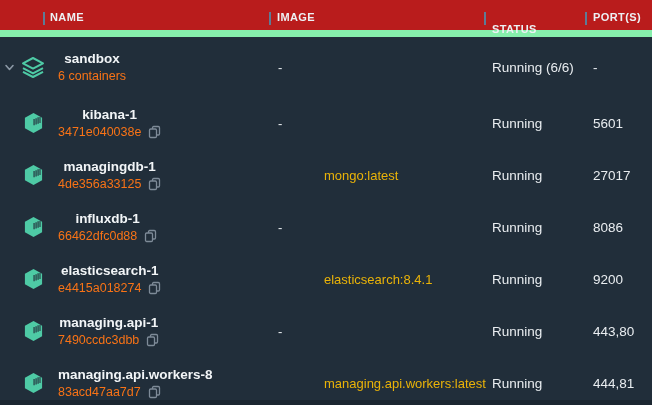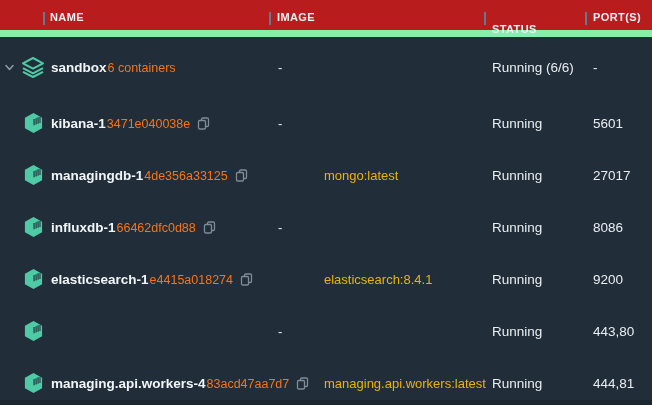--- a/index.html
+++ b/index.html
@@ -31,22 +31,22 @@
   .chevron{
     position:absolute;left:3px;top:50%;transform:translateY(-50%);
     width:12px;height:12px;display:flex;align-items:center;justify-content:center;
     cursor:pointer;
   }
   .row-icon{
     position:absolute;left:21px;top:50%;transform:translateY(-50%);
     width:24px;height:24px;display:flex;align-items:center;justify-content:center;
   }
   .name-block{
-    position:absolute;left:51px;top:50%;transform:translateY(-50%);
-    display:flex;flex-direction:row;gap:1px;white-space:nowrap;text-align:center;
+    position:absolute;left:58px;top:50%;transform:translateY(-50%);
+    display:flex;flex-direction:column;gap:1px;white-space:nowrap;text-align:center;
   }
   .cname{color:#f2f5f7;font-size:13.5px;font-weight:700;line-height:17px;}
   .sub-line{display:flex;align-items:center;gap:7px;}
   .csub{color:#f97316;font-size:12.5px;font-weight:400;line-height:16px;}
   .copy{display:flex;align-items:center;cursor:pointer;}
   .cell{
     position:absolute;top:50%;transform:translateY(-50%);
     color:#e9edf0;font-size:13.5px;white-space:nowrap;
   }
   .cell.image{left:278px;font-size:13px;}
@@ -215,38 +215,50 @@
 
     <span class="row-icon">
       <svg width="21" height="22" viewBox="0 0 22 23" fill="none">
         <path d="M11 1 L20 6 L20 17 L11 22 L2 17 L2 6 Z" fill="#4ecaa5"></path>
         <line x1="11.6" y1="7.2" x2="11.6" y2="13.8" stroke="#212e3a" stroke-width="1.2"></line>
         <line x1="13.7" y1="6.4" x2="13.7" y2="13.2" stroke="#212e3a" stroke-width="1.2"></line>
         <line x1="15.8" y1="5.6" x2="15.8" y2="12.4" stroke="#212e3a" stroke-width="1.2"></line>
         <line x1="17.8" y1="5.2" x2="17.8" y2="11.4" stroke="#212e3a" stroke-width="1.1"></line>
       </svg>
     </span>
+    <div class="name-block">
+      <span class="cname">managing.api-1</span>
+      <span class="sub-line">
+        <span class="csub">7490ccdc3dbb</span>
+        <span class="copy">
+          <svg width="13" height="14" viewBox="0 0 13 14" fill="none">
+            <rect x="4.5" y="1.5" width="7" height="8.5" rx="1.2" stroke="#7e8b98" stroke-width="1.3"></rect>
+            <rect x="1.5" y="4" width="7" height="8.5" rx="1.2" stroke="#7e8b98" stroke-width="1.3" fill="#212e3a"></rect>
+          </svg>
+        </span>
+      </span>
+    </div>
     <span class="cell image">-</span>
     <span class="cell status">Running</span>
     <span class="cell ports">443,80</span>
   </div>
 
   <div class="row">
 
     <span class="row-icon">
       <svg width="21" height="22" viewBox="0 0 22 23" fill="none">
         <path d="M11 1 L20 6 L20 17 L11 22 L2 17 L2 6 Z" fill="#4ecaa5"></path>
         <line x1="11.6" y1="7.2" x2="11.6" y2="13.8" stroke="#212e3a" stroke-width="1.2"></line>
         <line x1="13.7" y1="6.4" x2="13.7" y2="13.2" stroke="#212e3a" stroke-width="1.2"></line>
         <line x1="15.8" y1="5.6" x2="15.8" y2="12.4" stroke="#212e3a" stroke-width="1.2"></line>
         <line x1="17.8" y1="5.2" x2="17.8" y2="11.4" stroke="#212e3a" stroke-width="1.1"></line>
       </svg>
     </span>
     <div class="name-block">
-      <span class="cname">managing.api.workers-4</span>
+      <span class="cname">managing.api.workers-8</span>
       <span class="sub-line">
         <span class="csub">83acd47aa7d7</span>
         <span class="copy">
           <svg width="13" height="14" viewBox="0 0 13 14" fill="none">
             <rect x="4.5" y="1.5" width="7" height="8.5" rx="1.2" stroke="#7e8b98" stroke-width="1.3"></rect>
             <rect x="1.5" y="4" width="7" height="8.5" rx="1.2" stroke="#7e8b98" stroke-width="1.3" fill="#212e3a"></rect>
           </svg>
         </span>
       </span>
     </div>

